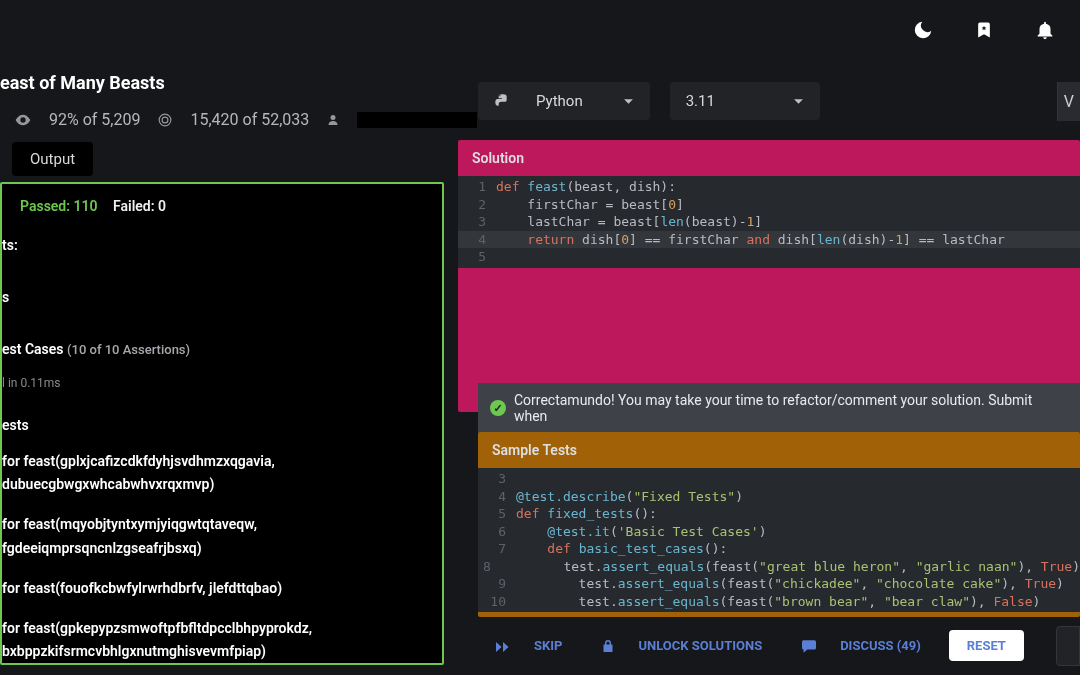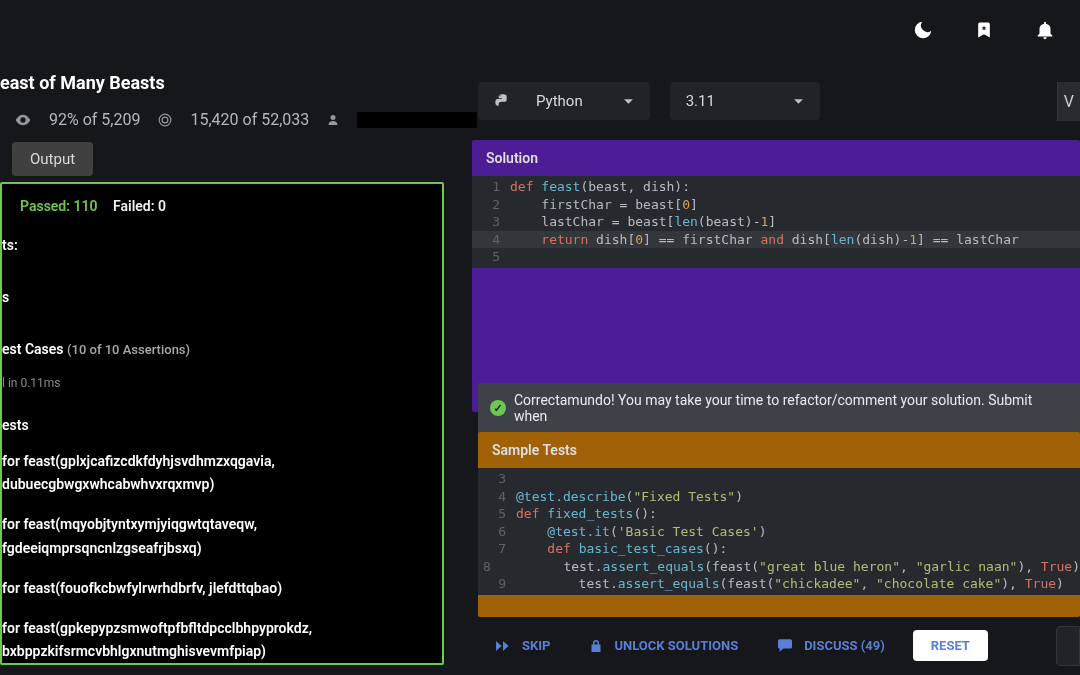--- a/index.html
+++ b/index.html
@@ -23,21 +23,21 @@
   }
   .stats-row {
     position: absolute; top: 110px; left: 15px;
     display: flex; align-items: center; gap: 18px;
     color: #b6b7bb; font-size: 16px;
   }
   .stats-row .eye, .stats-row .target, .stats-row .person { opacity: 0.8; }
   .user-placeholder { width: 120px; height: 16px; background: #000; display: inline-block; }
   .output-tab {
     position: absolute; top: 142px; left: 12px;
-    background: #404040; color: #d8d9dc;
+    background: #000000; color: #d8d9dc;
     padding: 8px 18px; border-radius: 4px; font-size: 15px;
   }
   .lang-row {
     position: absolute; top: 82px; left: 478px;
     display: flex; gap: 20px; align-items: center;
   }
   .select-box {
     background: #222327; color: #d8d9dc;
     padding: 10px 16px; border-radius: 4px;
     display: flex; align-items: center; gap: 40px;
@@ -67,22 +67,22 @@
   .status-line .failed { color: #eeeff2; margin-left: 12px; }
   .results-body {
     color: #e8e8ec; padding: 0 0 0 0;
     font-size: 14px; line-height: 1.7;
   }
   .results-body .grp-head { color: #fff; font-weight: 600; padding: 6px 0 4px 0; }
   .results-body .muted { color: #a7a8ad; font-weight: 500; font-size: 13px; }
   .results-body .tiny { color: #898a8f; font-size: 12px; }
   .results-body .case { color: #fff; font-weight: 600; padding: 8px 18px 8px 0; }
   .solution-panel {
-    position: absolute; top: 140px; left: 472px; right: 0; height: 272px;
-    background: #4c1d95; border-radius: 2px; overflow: hidden;
+    position: absolute; top: 140px; left: 458px; right: 0; height: 272px;
+    background: #be185d; border-radius: 2px; overflow: hidden;
   }
   .panel-header {
     padding: 10px 14px; color: #dedfe2; font-size: 14px; font-weight: 600;
   }
   .code-area {
     background: #262a2f;
     font-family: "Menlo", "Consolas", monospace;
     font-size: 13px; line-height: 1.35;
     padding: 2px 0;
     position: relative;
@@ -116,21 +116,21 @@
     position: absolute; top: 432px; left: 478px; right: 0; height: 185px;
     background: #a16207; border-radius: 2px; overflow: hidden;
   }
   .bottom-actions {
     position: absolute; top: 630px; left: 478px; right: 0;
     display: flex; align-items: center; gap: 4px;
   }
   .act-btn {
     color: #5a7fd6; font-weight: 700; font-size: 13px;
     padding: 8px 18px; border-radius: 4px;
-    display: flex; align-items: center; gap: 12px;
+    display: flex; align-items: flex-end; gap: 24px;
   }
   .act-btn.reset { color: #5a7fd6; background: #ffffff; margin-left: 6px;}
   .empty-btn {
     position: absolute; right: 0; top: 626px;
     width: 24px; height: 40px;
     background: #222327; border: 1px solid #34353a;
     border-radius: 4px 0 0 4px;
   }
   svg { display: block; }
 </style>
@@ -288,20 +288,24 @@
         <div class="code">    <span class="kw">def</span> <span class="fn">basic_test_cases</span>():</div>
       </div>
       <div class="code-line">
         <div class="gutter">8</div>
         <div class="code">        test.<span class="fn">assert_equals</span>(feast(<span class="str">"great blue heron"</span>, <span class="str">"garlic naan"</span>), <span class="kw">True</span>)</div>
       </div>
       <div class="code-line">
         <div class="gutter">9</div>
         <div class="code">        test.<span class="fn">assert_equals</span>(feast(<span class="str">"chickadee"</span>, <span class="str">"chocolate cake"</span>), <span class="kw">True</span>)</div>
       </div>
+      <div class="code-line">
+        <div class="gutter">10</div>
+        <div class="code">        test.<span class="fn">assert_equals</span>(feast(<span class="str">"brown bear"</span>, <span class="str">"bear claw"</span>), <span class="kw">False</span>)</div>
+      </div>
     </div>
 </div>
 
 <div class="bottom-actions">
   <div class="act-btn">
     <span>
       <svg width="14" height="12" viewBox="0 0 20 14" fill="#5a7fd6">
           <path d="M0 0l8 7-8 7zM10 0l8 7-8 7z"></path>
         </svg>
     </span>

